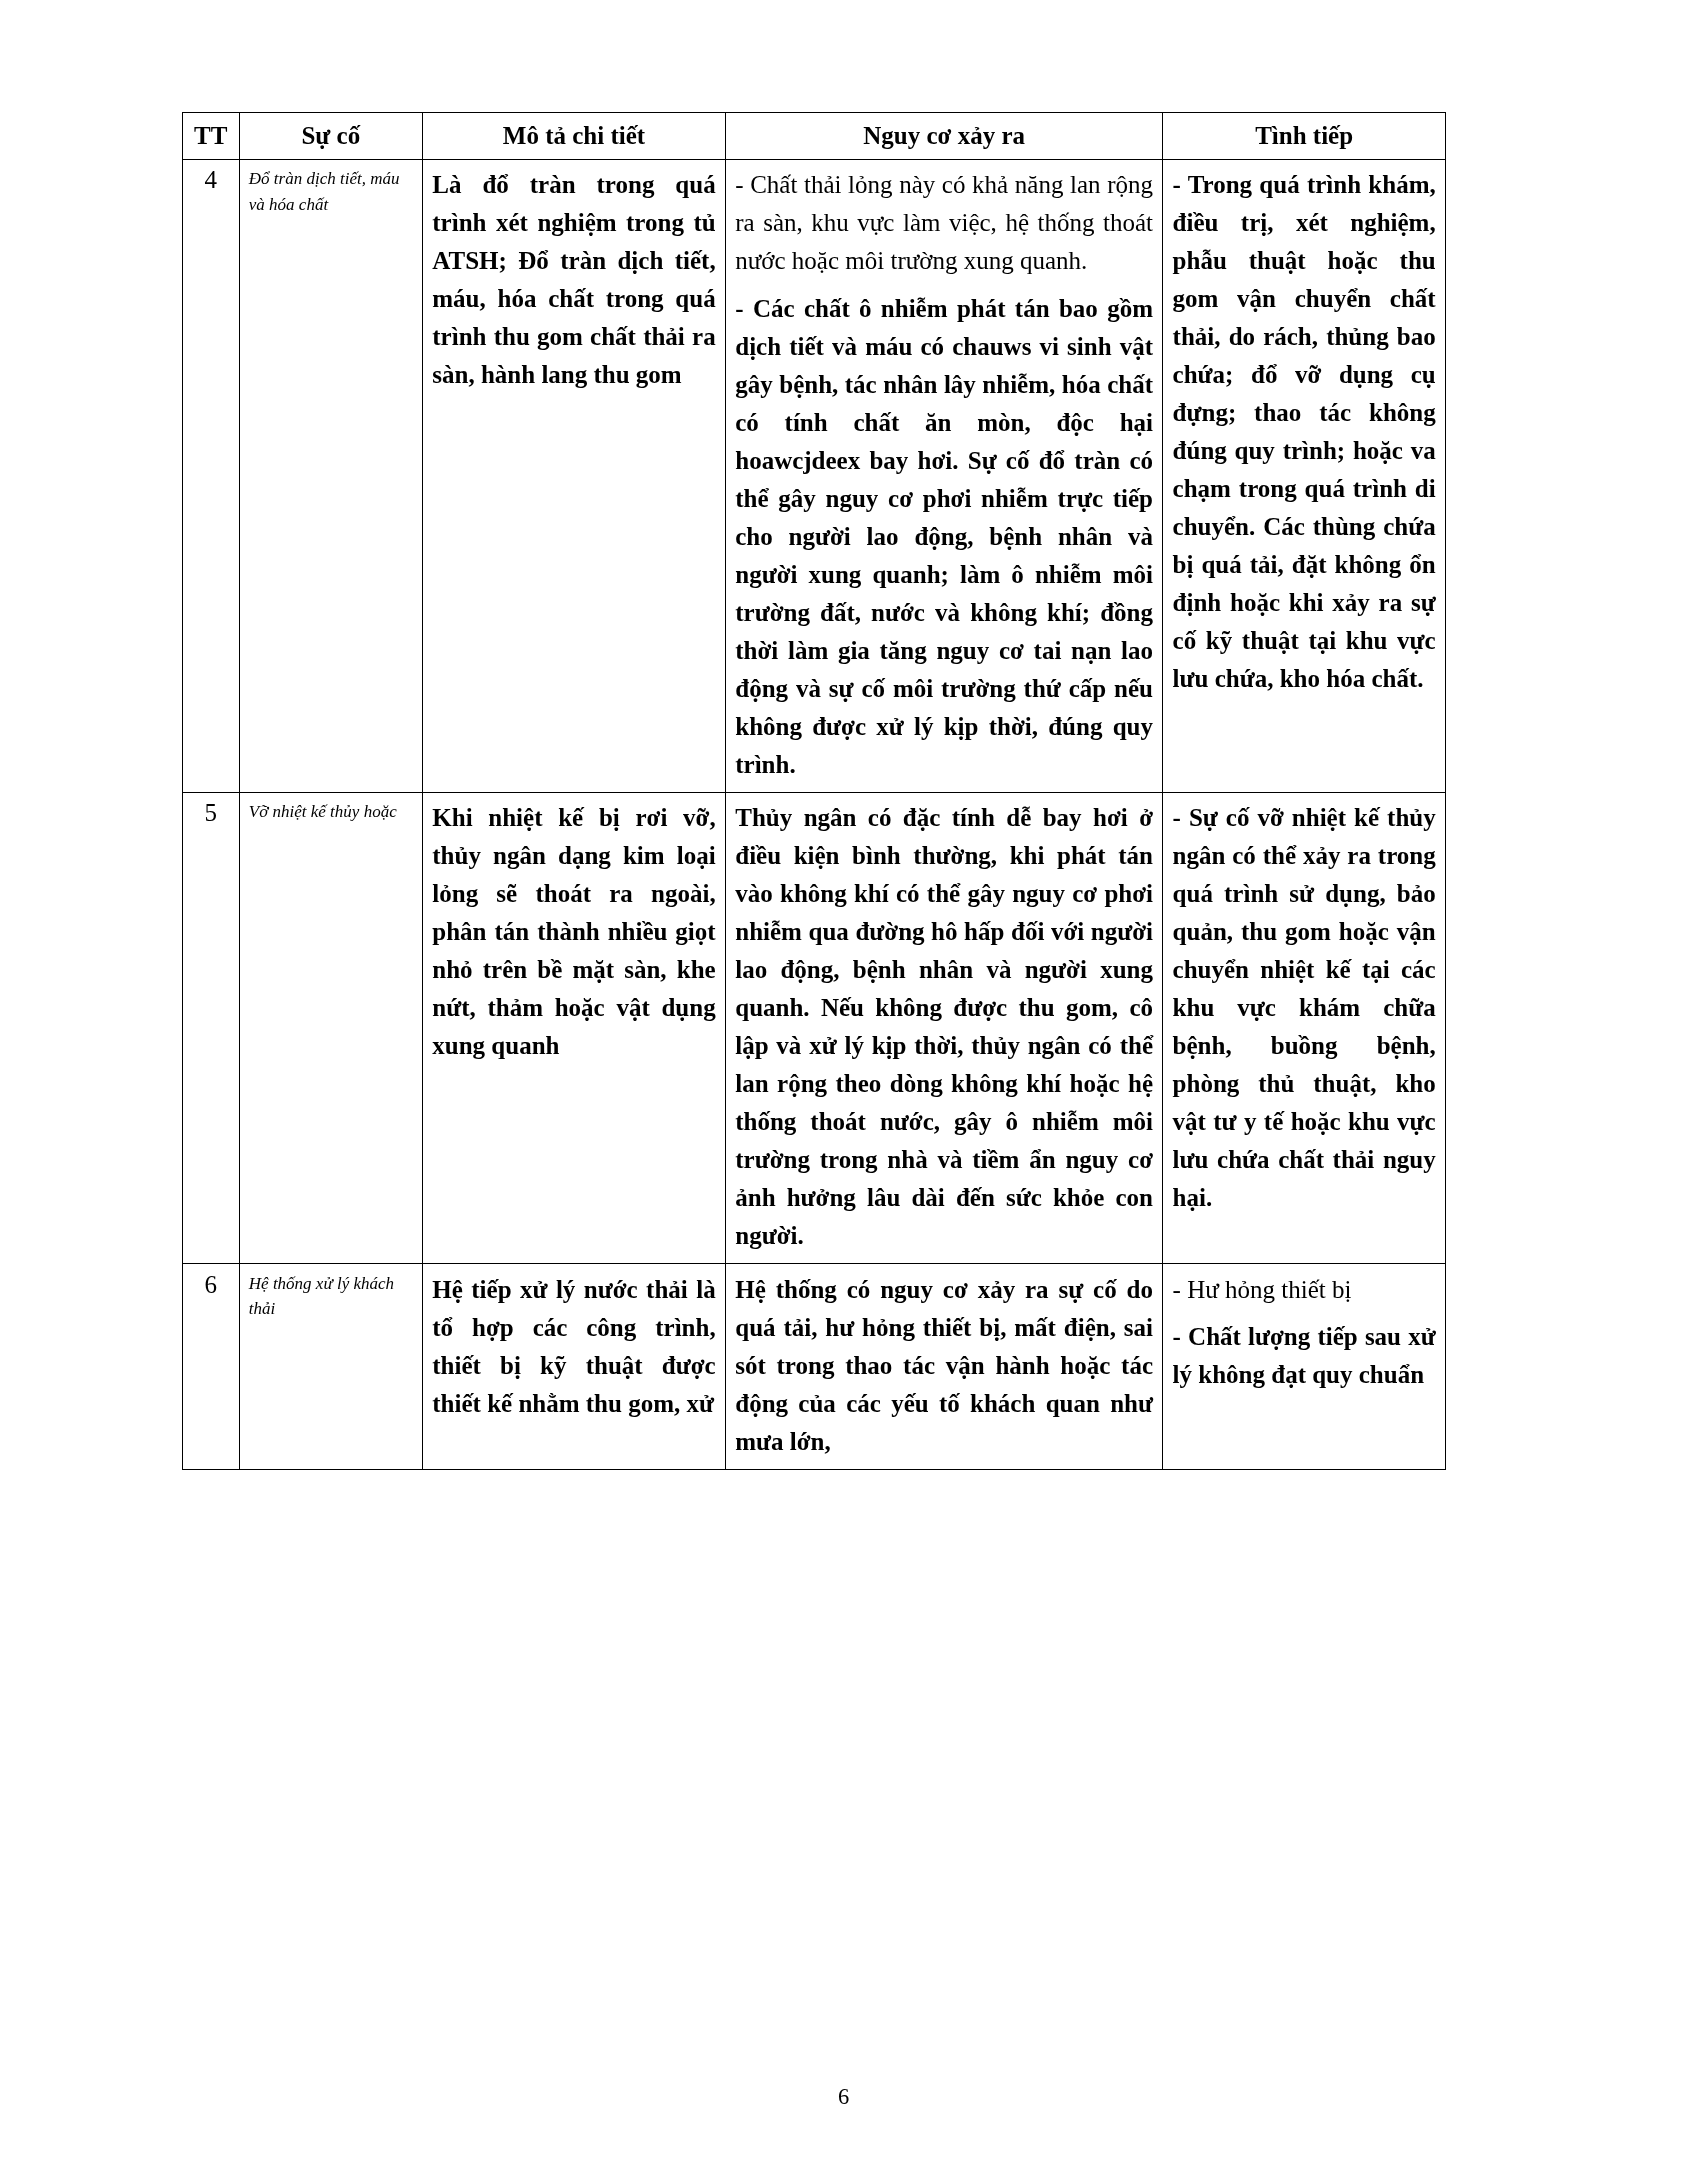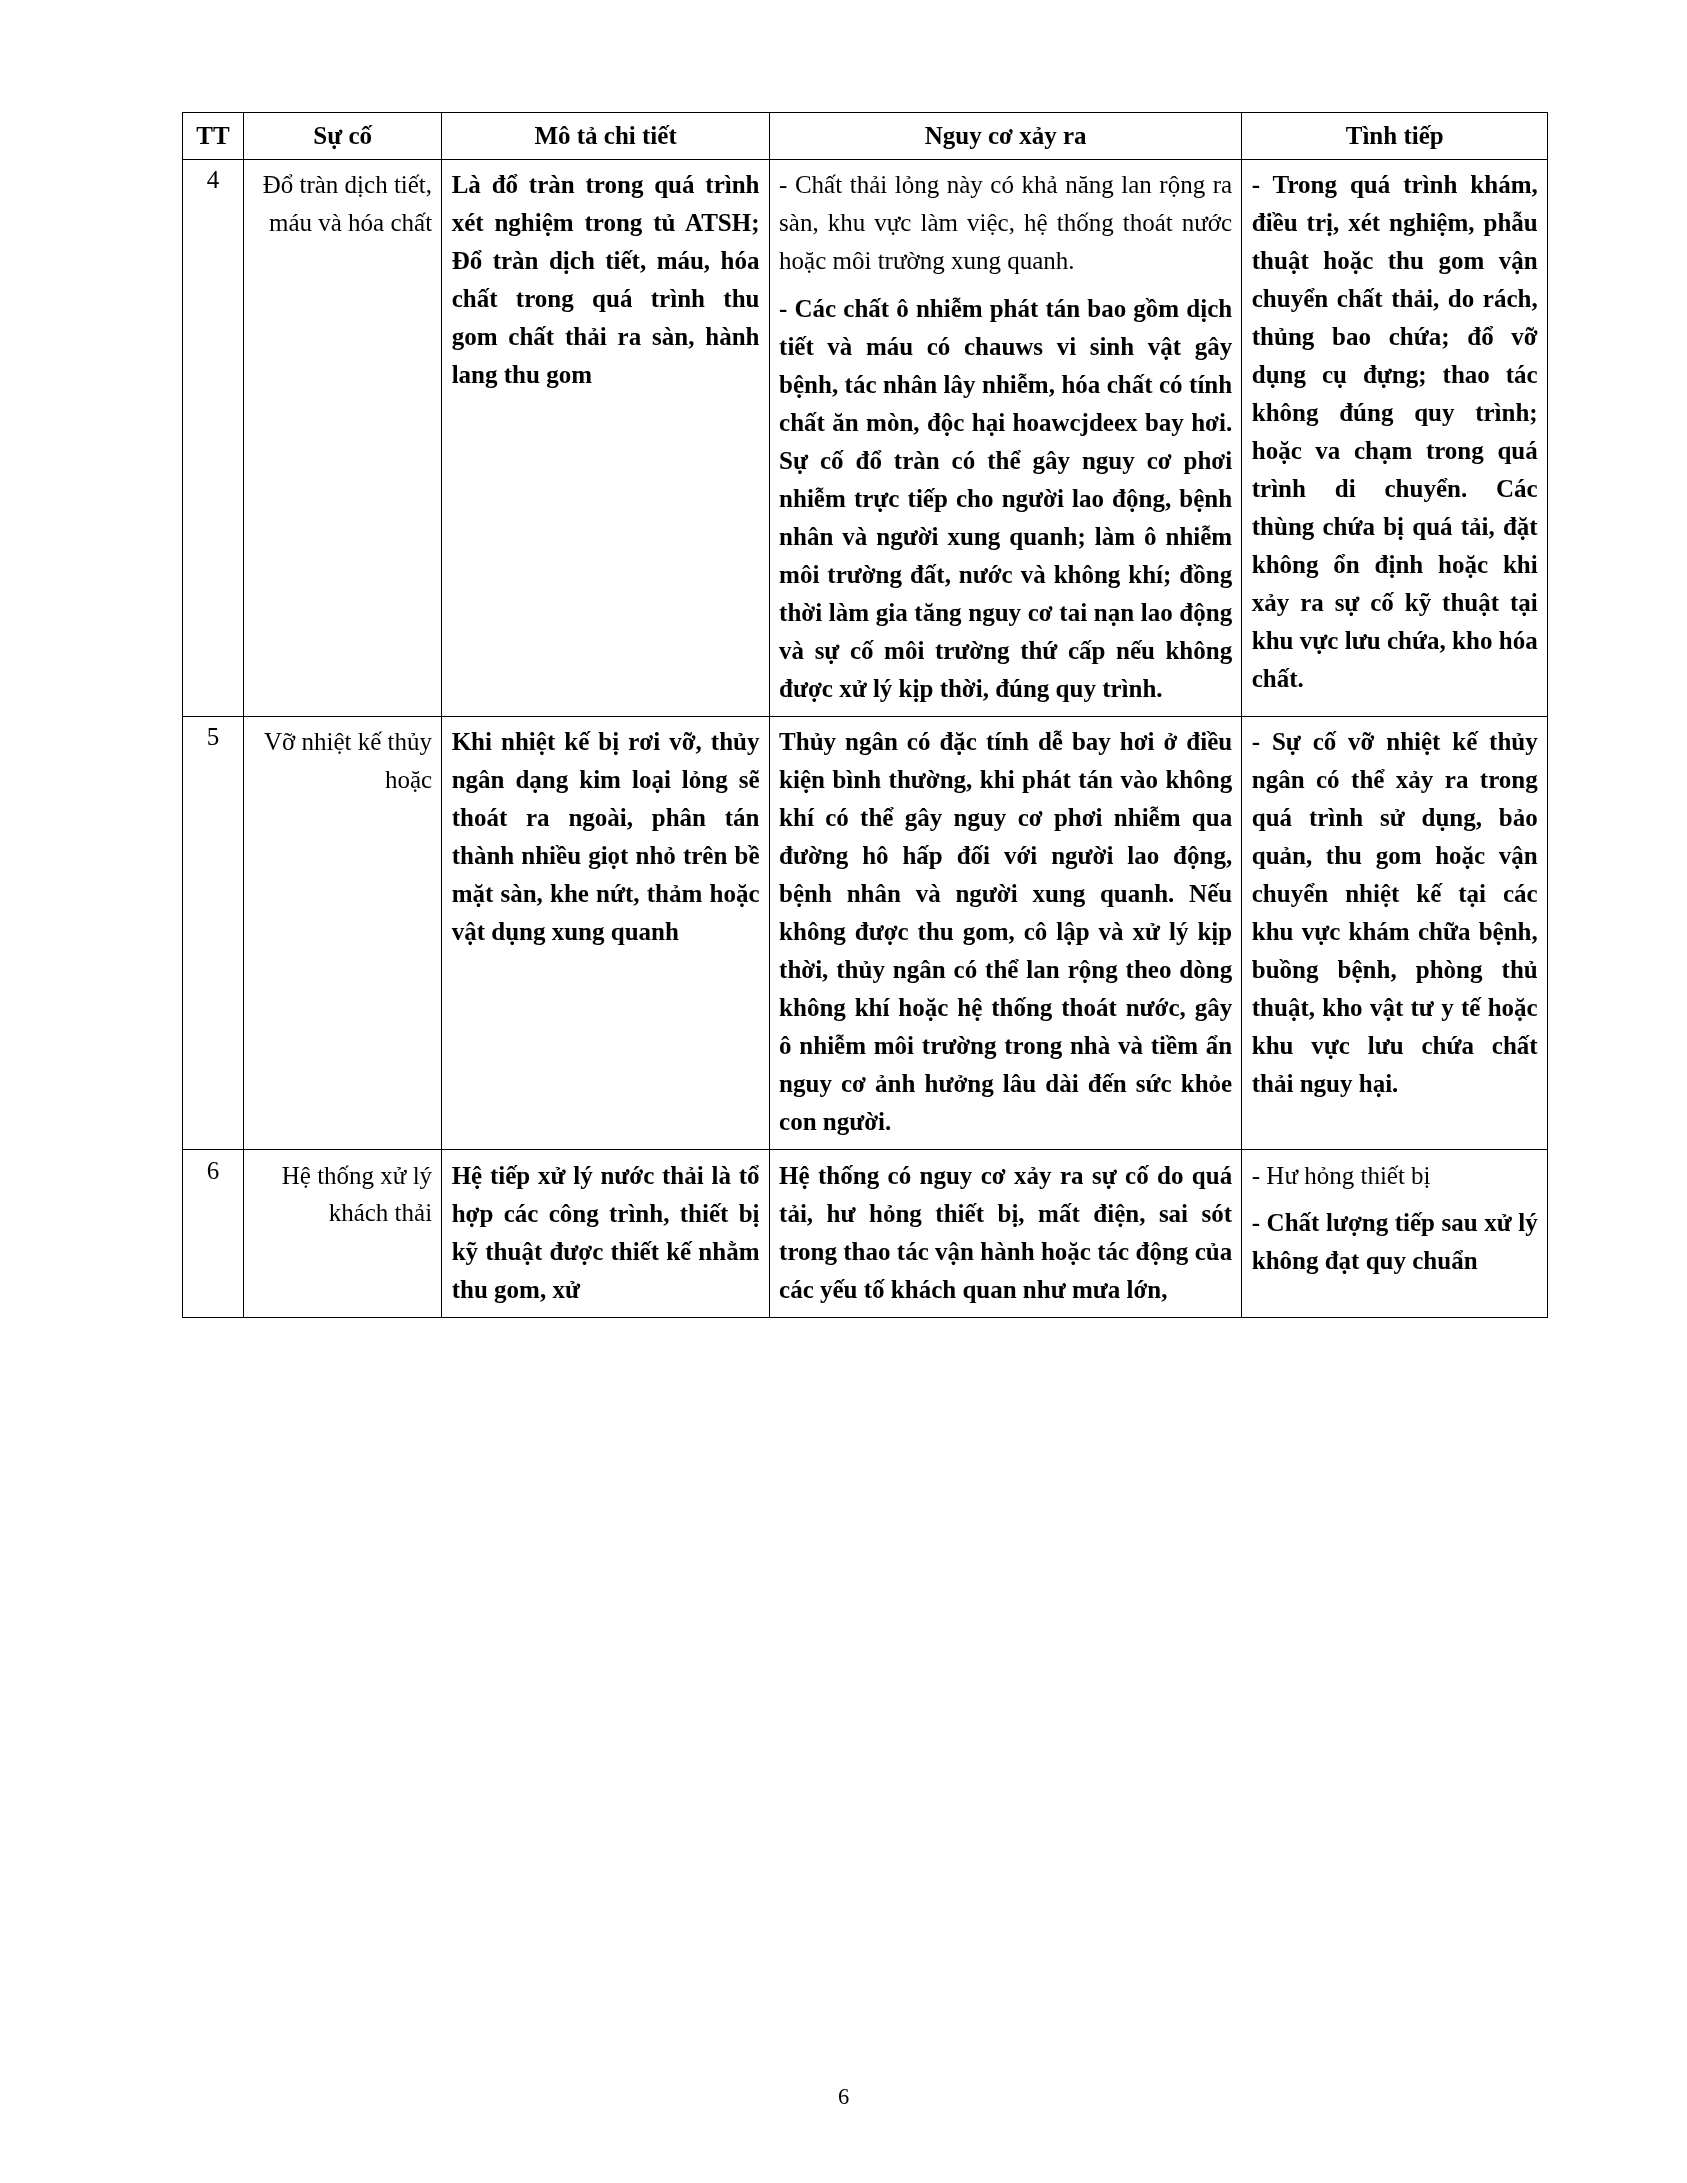--- a/index.html
+++ b/index.html
@@ -17,21 +17,21 @@
   .page {
     box-sizing: border-box;
     width: 1687px;
     height: 2183px;
     padding: 112px 139px 79px 182px;
     position: relative;
   }
   table.doc-table {
     border-collapse: collapse;
     table-layout: fixed;
-    width: 1366px;
+    width: 1264px;
     border-radius: 12px;
   }
   table.doc-table td,
   table.doc-table th {
     border: 1.3px solid #000000;
     vertical-align: top;
     padding: 6.6px 9.3px 8px 9.3px;
   }
   thead th {
     text-align: center;
@@ -46,24 +46,25 @@
   .col-mota { width: 284px; }
   .col-nguyco { width: 410px; }
   .col-tinhhuong { width: 265px; }
 
   td.cell-tt {
     text-align: center;
     vertical-align: middle;
     font-size: 25px;
   }
   td.cell-suco {
-    text-align: right;
+    text-align: left;
     vertical-align: middle;
-    font-size: 25px;
+    font-size: 17px;
     line-height: 1.5;
+    font-style: italic;
   }
   td.cell-body {
     font-size: 25px;
     line-height: 1.52;
     text-align: justify;
     text-justify: inter-word;
     hyphens: none;
   }
   td.cell-body p {
     margin: 0 0 9.3px 0;

